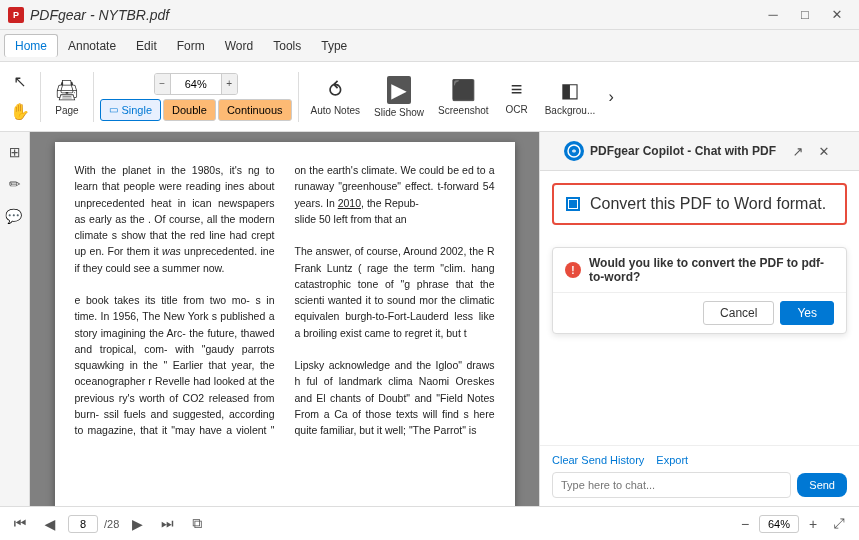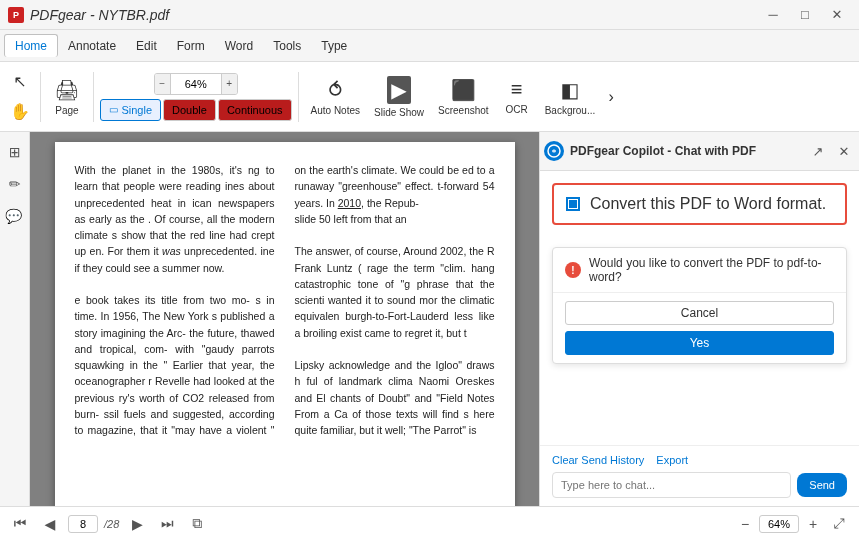--- a/index.html
+++ b/index.html
@@ -101,21 +101,21 @@
     }
     .zoom-arrow {
       width: 16px; height: 22px; background: #f0f0f0; border: none;
       cursor: pointer; display: flex; align-items: center; justify-content: center;
       font-size: 10px; color: #555; border-left: 1px solid #ccc;
     }
     .zoom-arrow:first-child { border-left: none; border-right: 1px solid #ccc; }
 
     
     .view-mode-btn {
-      border: 1px solid #ccc; background: #b91c1c; cursor: pointer;
+      border: 1px solid #ccc; background: #fdba74; cursor: pointer;
       padding: 2px 8px; font-size: 11px; border-radius: 3px;
       display: flex; align-items: center; gap: 3px; height: 22px;
     }
     .view-mode-btn.active { background: #e8f0fe; border-color: #0078d4; color: #0078d4; }
 
     
     .main-content {
       display: flex;
       height: calc(540px - 30px - 32px - 70px - 34px);
       overflow: hidden;
@@ -166,21 +166,21 @@
       width: 320px;
       background: white;
       border-left: 1px solid #ddd;
       display: flex;
       flex-direction: column;
       position: relative;
     }
     .chat-header {
       background: #f5f5f5;
       border-bottom: 1px solid #ddd;
-      padding: 8px 4px;
+      padding: 8px 24px;
       display: flex;
       align-items: center;
       justify-content: space-between;
     }
     .chat-header-title {
       display: flex; align-items: center; gap: 6px;
       font-size: 12px; font-weight: 600; color: #333;
     }
     .chat-header-icon {
       width: 20px; height: 20px; background: #0078d4; border-radius: 50%;
@@ -231,26 +231,25 @@
       display: flex; align-items: center; gap: 8px;
       padding: 8px 12px;
       border-bottom: 1px solid #eee;
     }
     .yn-dialog-icon {
       width: 16px; height: 16px; background: #e74c3c; border-radius: 50%;
       display: flex; align-items: center; justify-content: center;
       color: white; font-size: 10px; font-weight: bold; flex-shrink: 0;
     }
     .yn-dialog-text {
-      font-size: 12px; color: #333;
+      font-size: 12px; color: #333; font-weight: bold;
     }
     .yn-dialog-buttons {
       display: flex; justify-content: flex-end; gap: 6px;
       padding: 8px 12px;
-      flex-direction: column;
     }
     .yn-btn {
       padding: 4px 16px; border-radius: 3px; font-size: 12px; cursor: pointer;
       border: 1px solid #ccc;
     }
     .yn-btn.cancel { background: white; color: #333; }
     .yn-btn.yes { background: #0078d4; color: white; border-color: #0078d4; }
 
     
     .chat-footer {
@@ -287,21 +286,21 @@
     }
     .nav-btn {
       width: 24px; height: 24px; border: none; background: transparent;
       cursor: pointer; display: flex; align-items: center; justify-content: center;
       font-size: 14px; color: #555; border-radius: 3px;
     }
     .page-input {
       border: 1px solid #ccc; border-radius: 3px;
       padding: 2px 6px; font-size: 11px; width: 30px; text-align: center; outline: none;
     }
-    .page-total { font-size: 11px; color: #555; font-style: italic; }
+    .page-total { font-size: 11px; color: #555; }
     .status-spacer { flex: 1; }
     .status-icon-btn {
       width: 24px; height: 24px; border: none; background: transparent;
       cursor: pointer; display: flex; align-items: center; justify-content: center;
       font-size: 14px; color: #555; border-radius: 3px;
     }
     .status-zoom-control {
       display: flex; align-items: center; gap: 2px;
     }
     .status-zoom-input {

